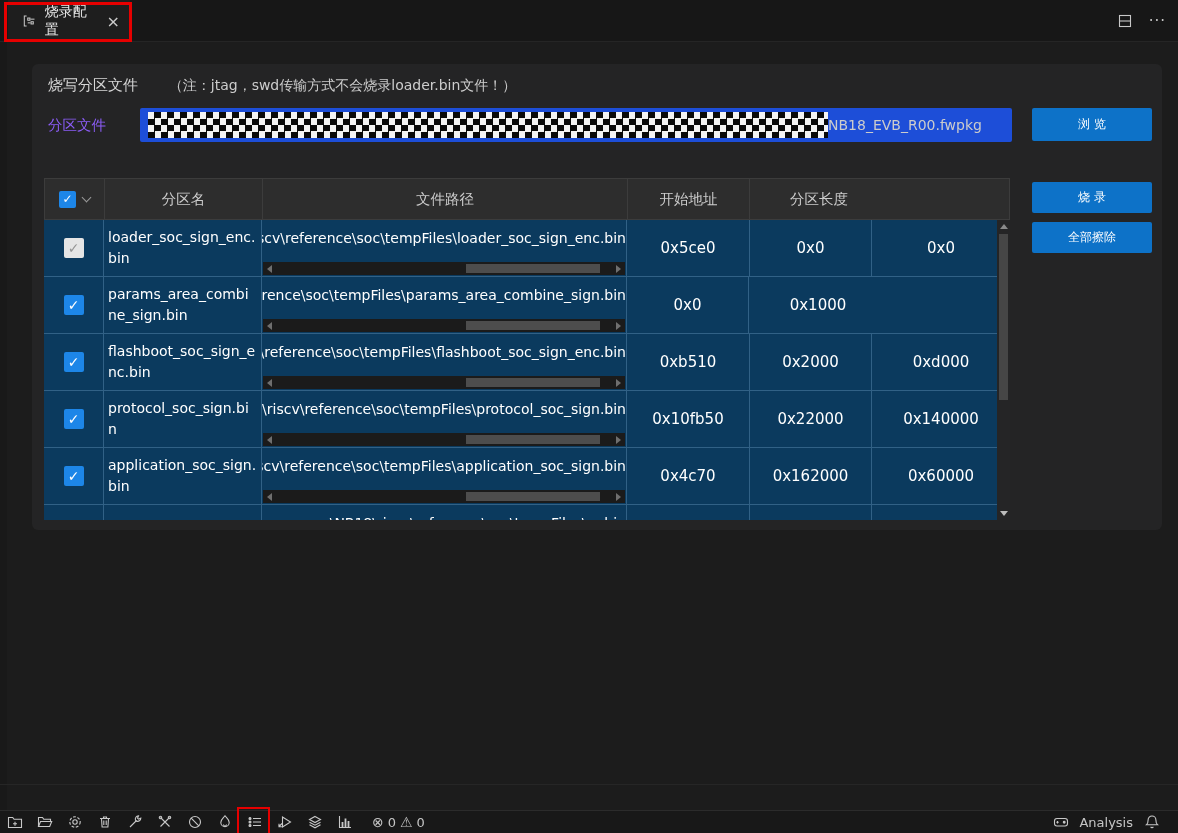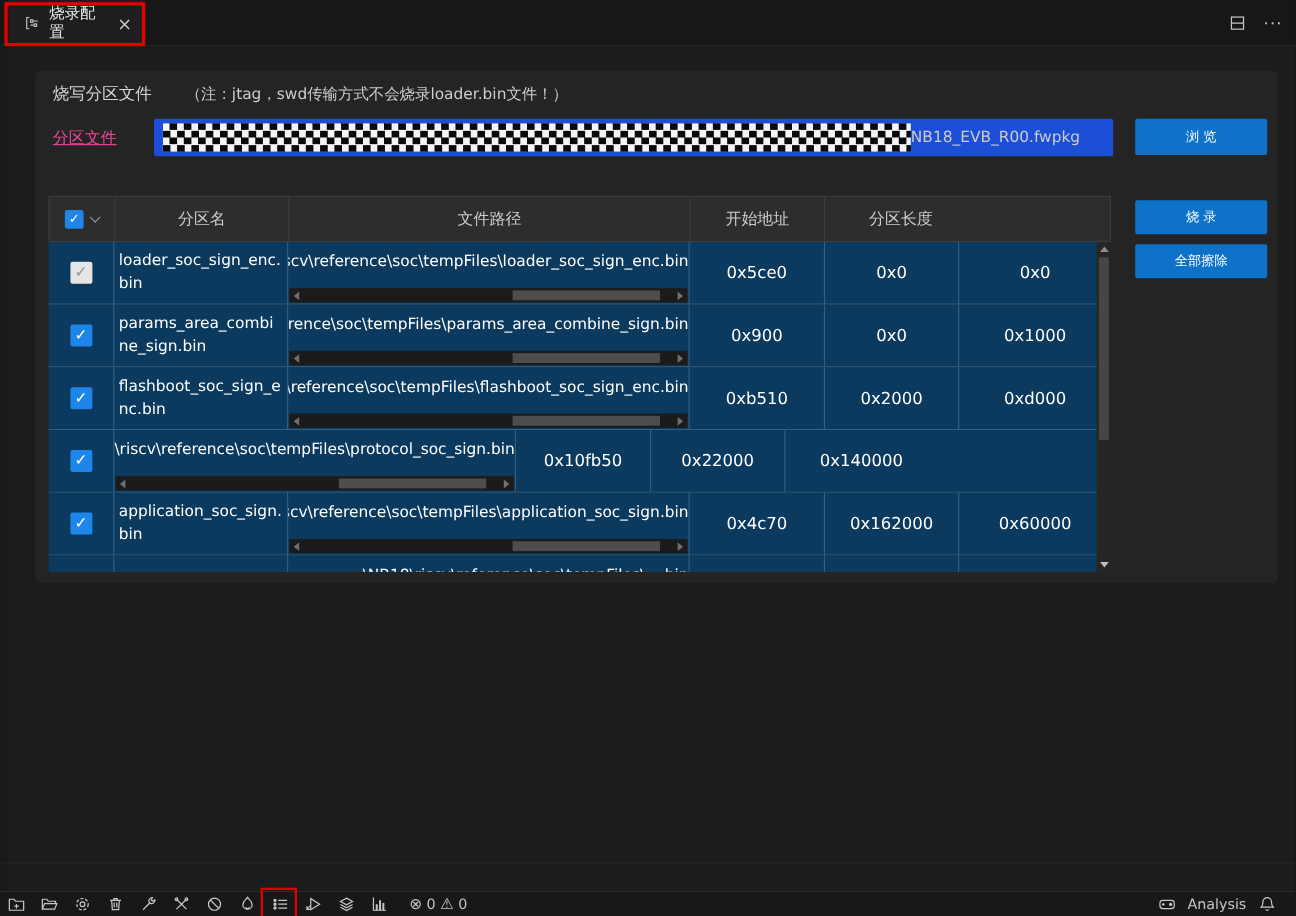--- a/index.html
+++ b/index.html
@@ -15,21 +15,21 @@
   .editor-actions { position:absolute; right:12px; top:0; height:42px; display:flex; align-items:center; gap:16px; color:#c5c5c5; }
   .editor-actions .dots { font-size:15px; letter-spacing:1px; color:#c5c5c5; }
 
   .left-strip { position:absolute; left:0; top:42px; width:7px; height:768px; background:#191919; }
   .panel-split-line { position:absolute; left:0; top:784px; width:1178px; height:1px; background:#262626; }
 
   
   .card { position:absolute; left:32px; top:64px; width:1130px; height:466px; background:#242425; border-radius:6px; }
   .section-line { position:absolute; left:16px; top:12px; font-size:15px; color:#d6d6d6; }
   .section-line .note { margin-left:26px; font-size:14px; color:#cdcdcd; }
-  .file-label { position:absolute; left:16px; top:52px; font-size:14.5px; color:#ec4899;text-decoration:underline; }
+  .file-label { position:absolute; left:16px; top:52px; font-size:14.5px; color:#8b5cf6; }
   .file-input { position:absolute; left:108px; top:44px; width:872px; height:34px; background:#1d4ed8; border-radius:2px; display:flex; align-items:center; padding:0 8px; overflow:hidden; }
   .redaction { width:680px; height:26px; background:repeating-conic-gradient(#0a0a0a 0% 25%, #f4f4f4 0% 50%); background-size:13px 13px; flex:0 0 auto; }
   .file-input .tail { color:#cccccc; font-size:14px; white-space:nowrap; }
 
   .btn { position:absolute; left:1000px; width:120px; height:33px; background:#0d72c8; color:#ffffff; font-size:12px; border:none; border-radius:2px; display:flex; align-items:center; justify-content:center; cursor:pointer; font-family:inherit; }
   .btn.browse { top:44px; }
   .btn.burn { top:118px; height:31px; }
   .btn.erase { top:158px; height:31px; }
 
   
@@ -159,21 +159,20 @@
     </div>
     <div class="td col-name name">params_area_combine_sign.bin</div>
     <div class="td col-path path">
       <span class="ptext">cv\reference\soc\tempFiles\params_area_combine_sign.bin</span>
       <span class="hscroll">
         <span class="harrow l"></span>
         <span class="thumb"></span>
         <span class="harrow r"></span>
       </span>
     </div>
-    <div class="td col-size">0x900</div>
     <div class="td col-start">0x0</div>
     <div class="td col-len">0x1000</div>
   </div>
 
   <div class="row">
     <div class="td col-cb">
       <span class="cb checked">✓</span>
     </div>
     <div class="td col-name name">flashboot_soc_sign_enc.bin</div>
     <div class="td col-path path">
@@ -186,20 +185,21 @@
     </div>
     <div class="td col-size">0xb510</div>
     <div class="td col-start">0x2000</div>
     <div class="td col-len">0xd000</div>
   </div>
 
   <div class="row">
     <div class="td col-cb">
       <span class="cb checked">✓</span>
     </div>
+    <div class="td col-name name">protocol_soc_sign.bin</div>
     <div class="td col-path path">
       <span class="ptext">\NB18\riscv\reference\soc\tempFiles\protocol_soc_sign.bin</span>
       <span class="hscroll">
         <span class="harrow l"></span>
         <span class="thumb"></span>
         <span class="harrow r"></span>
       </span>
     </div>
     <div class="td col-size">0x10fb50</div>
     <div class="td col-start">0x22000</div>

